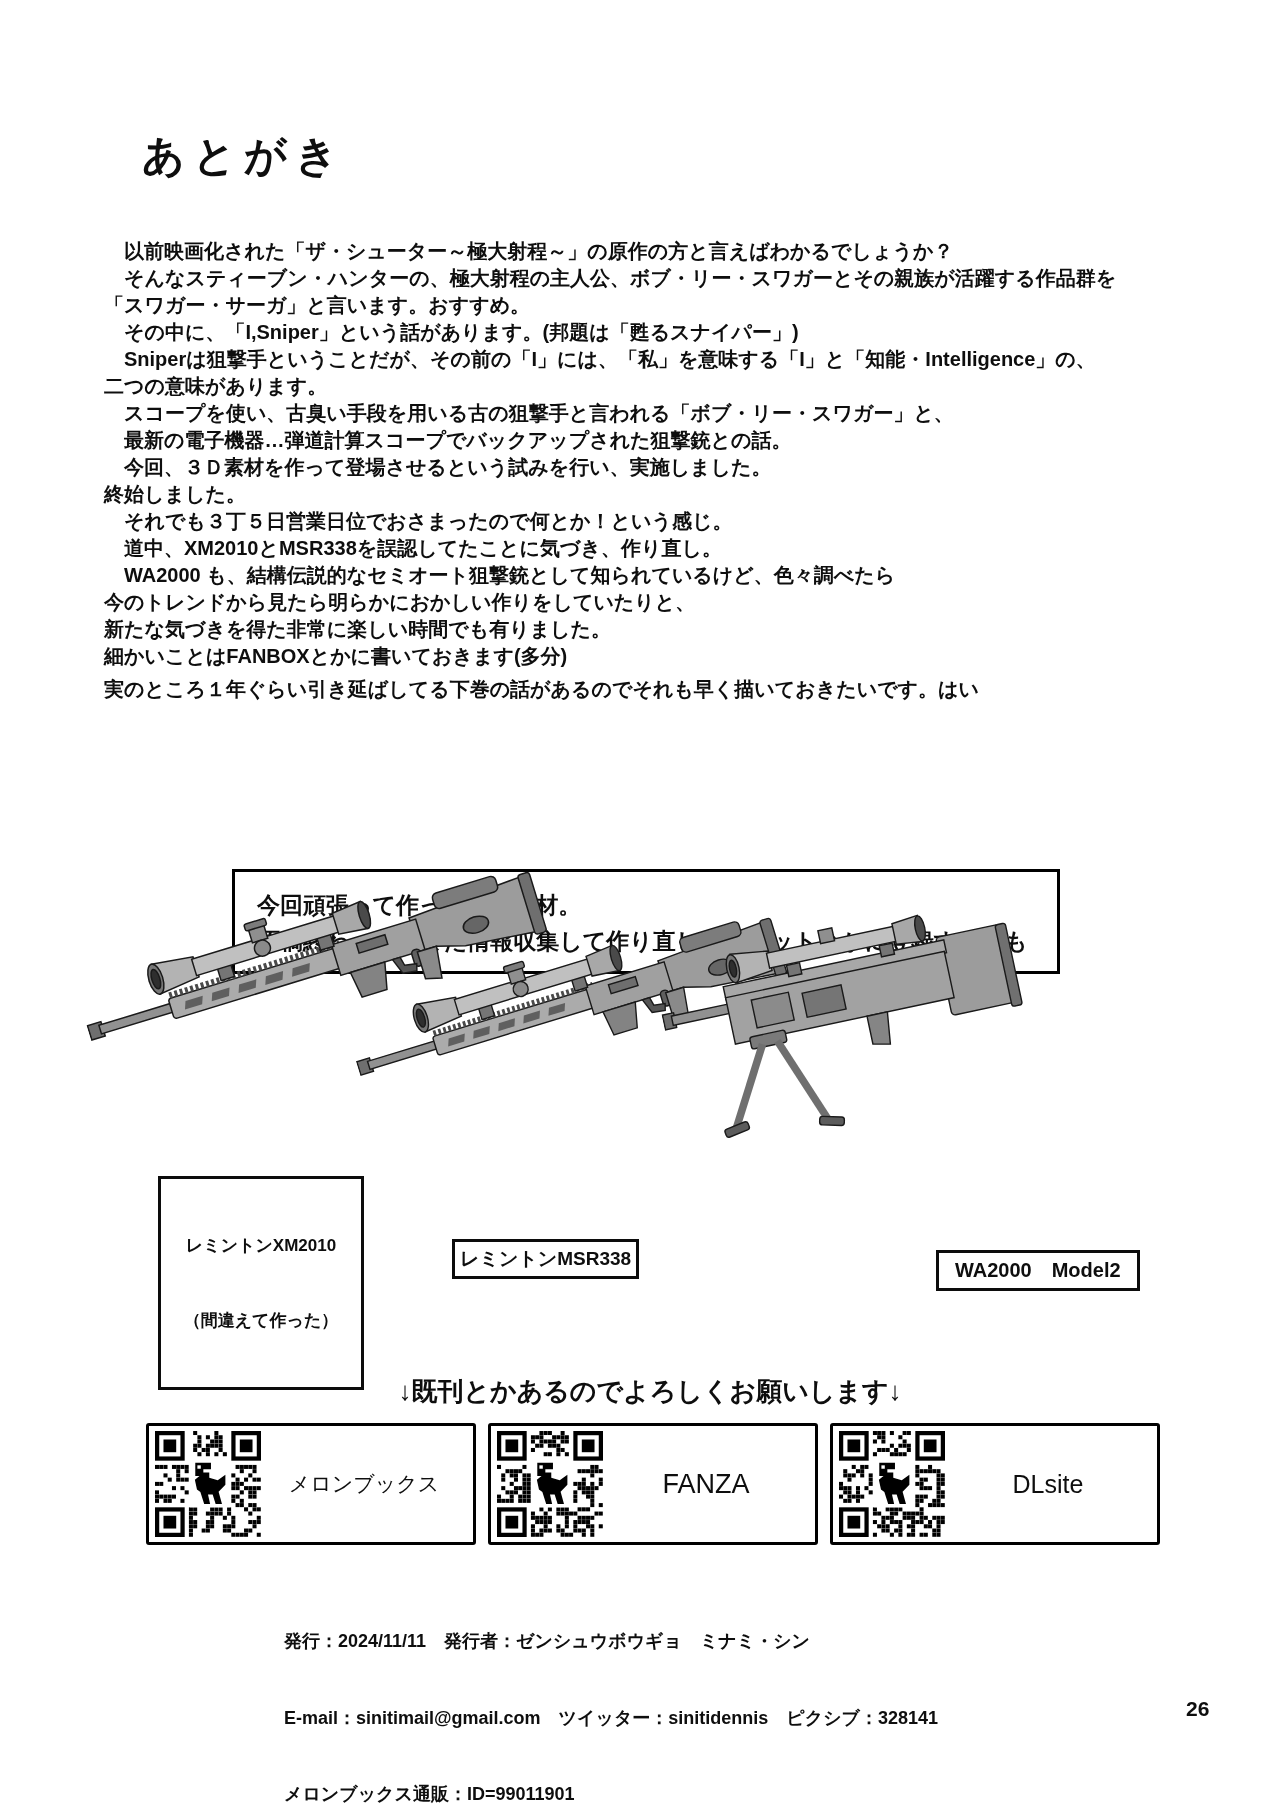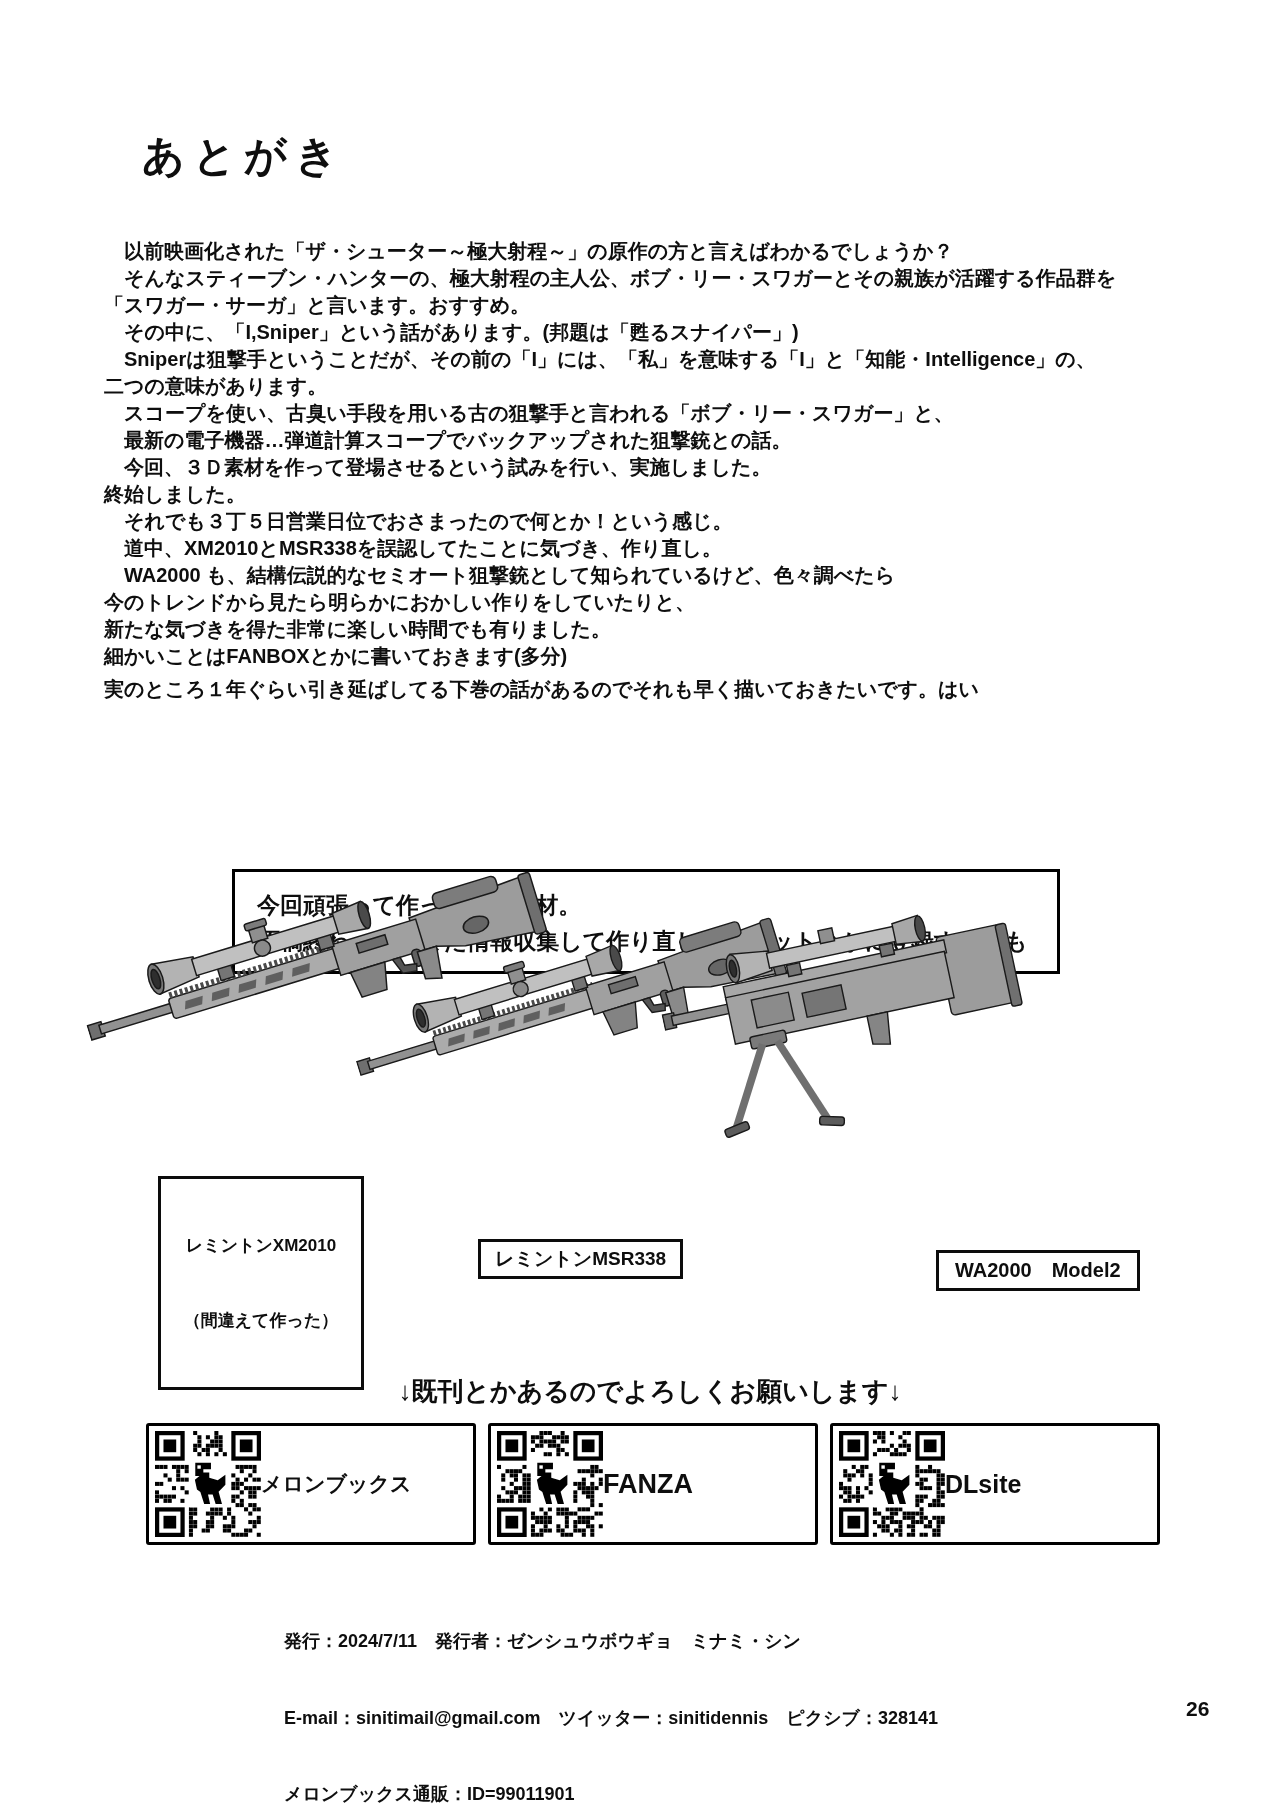--- a/index.html
+++ b/index.html
@@ -29,32 +29,32 @@
   .rifle { position:absolute; overflow:visible; }
   #rifle-xm2010 { left:78px;  top:898px; width:470px; height:130px; transform:rotate(-17deg); }
   #rifle-msr338 { left:348px; top:942px; width:440px; height:122px; transform:rotate(-17deg); }
   #rifle-wa2000 { left:668px; top:918px; width:360px; height:218px; transform:rotate(-12deg); }
 
   .rifle-label {
     position:absolute; border:3px solid #0c0c0c; background:#fff;
     font-weight:bold; text-align:center; white-space:pre;
   }
   #label-xm2010 { left:158px; top:1176px; width:206px; padding:4px 4px; font-size:17px; line-height:25px; }
-  #label-msr338 { left:478px; top:1239px; padding:4px 14px; font-size:19px; }
+  #label-msr338 { left:452px; top:1239px; padding:4px 5px; font-size:19px; }
   #label-wa2000 { left:936px; top:1250px; padding:4px 16px; font-size:20px; }
 
   .cta { left:0; top:1374px; width:1300px; text-align:center; font-size:26px; font-weight:bold; }
 
   .shops { left:146px; top:1423px; display:flex; gap:12px; }
   .shop {
     width:330px; height:122px; border:3px solid #000; border-radius:3px;
     background:#fff; display:flex; align-items:center; padding:5px 6px;
   }
   .shop .qr { width:106px; height:106px; flex:none; }
-  .shop .shop-label { flex:1; font-weight:bold; }
+  .shop .shop-label { flex:1; text-align:center; font-weight:normal; }
   #shop-melonbooks .shop-label { font-size:21px; }
   #shop-fanza .shop-label { font-size:27px; }
   #shop-dlsite .shop-label { font-size:25px; }
 
   .colophon { left:284px; top:1578px; font-size:18px; line-height:25.5px; font-weight:600; white-space:pre-wrap; }
   .page-number { left:1186px; top:1697px; font-size:21px; font-weight:600; }
 </style>
 </head>
 <body>
 
@@ -706,21 +706,21 @@
           <rect x="8.2" y="6.6" width="9.6" height="11.4" fill="#fff"></rect>
           <polygon fill="#000" points="9.5,7.5 13.2,7.5 13.2,9 11.4,9 11.4,9.8 12.8,9.8 12.8,11 14.8,11.6 16.6,10.3 16.6,12.7 15,14.3 15.8,17.2 14.3,17.2 13.6,15 12.5,15 13,17.2 11.6,17.2 10.7,14.4 9.9,13.8 9.4,11.5 10.5,10.6 9.5,10.6"></polygon>
           <rect x="10" y="8.1" width="0.8" height="0.8" fill="#fff"></rect>
         </g>
       </svg>
       <div class="shop-label">DLsite</div>
     </div>
   </div>
 
   <div class="abs colophon">
-    <div>発行：2024/7/11　発行者：ゼンシュウボウギョ　ミナミ・シン</div>
+    <div>発行：2024/11/11　発行者：ゼンシュウボウギョ　ミナミ・シン</div>
     <div>E-mail：sinitimail@gmail.com　ツイッター：sinitidennis　ピクシブ：328141</div>
     <div>メロンブックス通販：ID=99011901</div>
     
   </div>
 
   <div class="abs page-number">26</div>
 
 </div>
 
 </body></html>

